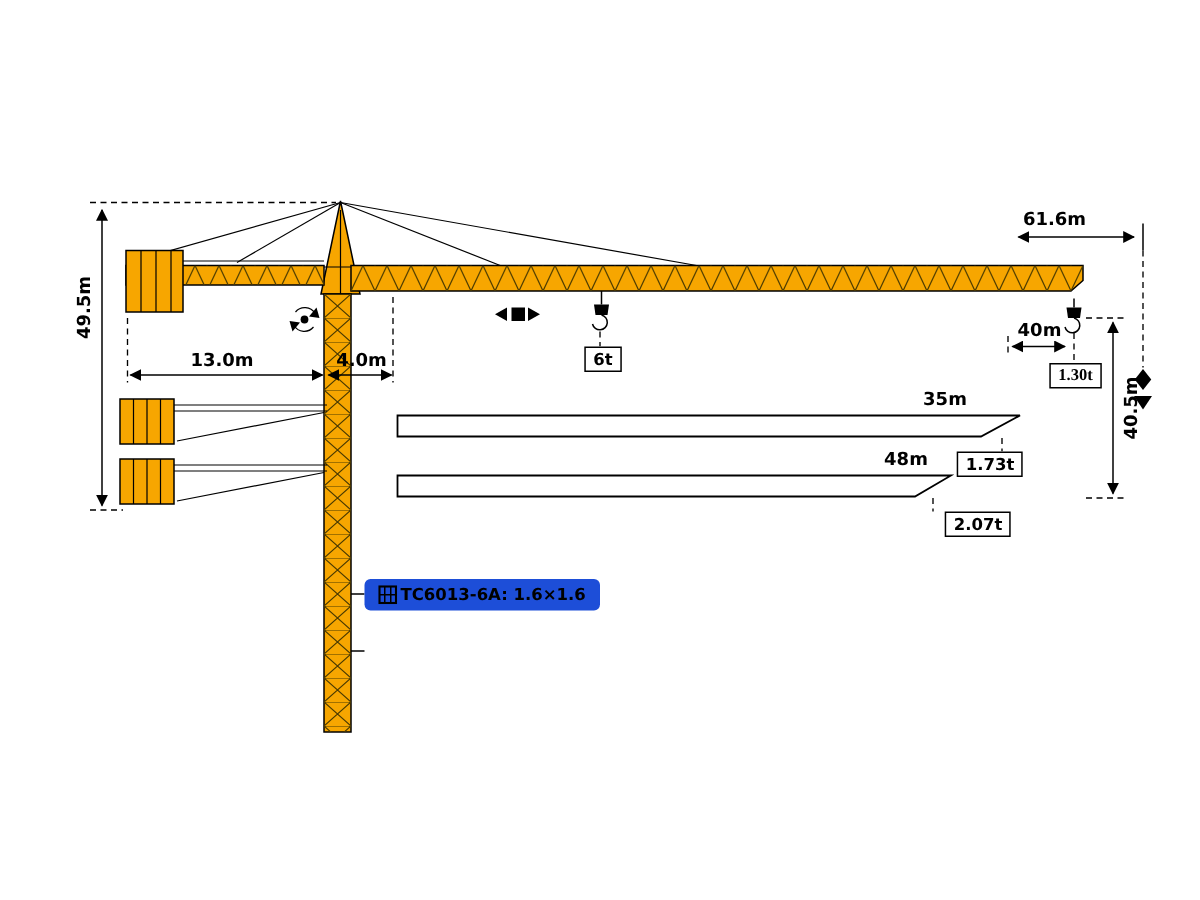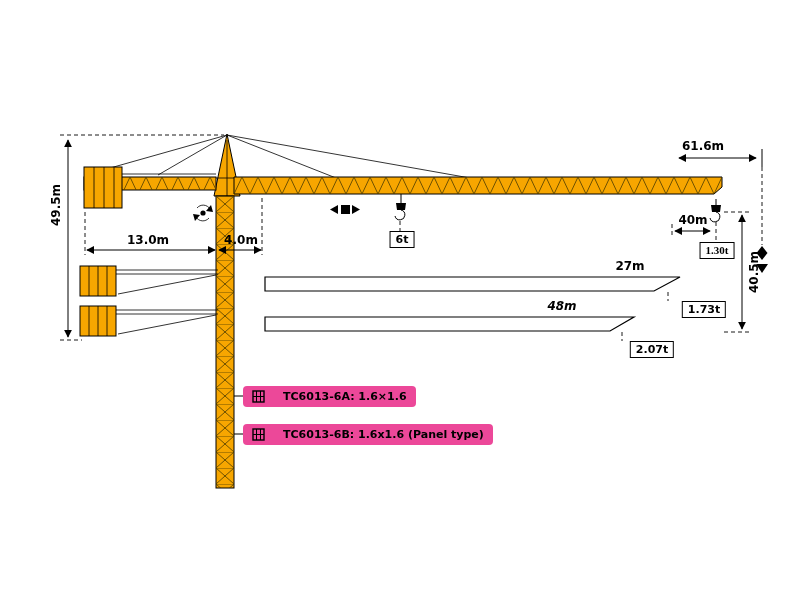--- a/index.html
+++ b/index.html
@@ -13,21 +13,21 @@
   .patJ{fill:url(#jibLat);stroke:none;}
   .dash{stroke:#000;stroke-width:.9;stroke-dasharray:4 3;fill:none;}
   .diml{stroke:#000;stroke-width:1;fill:none;marker-start:url(#ah);marker-end:url(#ah);}
   .blk {fill:#000;stroke:none;}
   .wht {fill:#fff;stroke:#000;stroke-width:1.2;}
   .lbl {position:absolute;font-size:12px;font-weight:600;transform:translateX(-50%);white-space:nowrap;}
   .vlbl{position:absolute;font-size:12px;font-weight:600;white-space:nowrap;
         transform:translate(-50%,-50%) rotate(-90deg);}
   .box {position:absolute;font-size:11px;font-weight:600;transform:translateX(-50%);
         border:1px solid #000;background:#fff;padding:1px 5px;white-space:nowrap;line-height:1.2;}
-  .badge{position:absolute;display:flex;align-items:center;gap:18px;background:#ec4899;
+  .badge{position:absolute;display:flex;align-items:center;gap:2px;background:#1d4ed8;
         border-radius:4px;padding:3px 9px;font-size:11px;font-weight:bold;white-space:nowrap;height:15px;}
   .badge svg{position:static;display:block;}
 </style>
 </head>
 <body>
 
 <div id="stage">
 
   <svg width="800" height="600" viewBox="0 0 800 600">
     <defs>
@@ -147,36 +147,29 @@
       <path class="s" d="M234,434 L243,434"></path>
     </g>
   </svg>
 
   <div class="lbl" style="left:703px;top:139px;">61.6m</div>
   <div class="vlbl" style="left:56px;top:205px;">49.5m</div>
   <div class="lbl" style="left:148px;top:233px;">13.0m</div>
   <div class="lbl" style="left:241px;top:233px;">4.0m</div>
   <div class="lbl" style="left:693px;top:213px;">40m</div>
   <div class="vlbl" style="left:754px;top:272px;">40.5m</div>
-  <div class="lbl" style="left:630px;top:259px;">27m</div>
-  <div class="lbl" style="left:562px;top:299px;font-style:italic;">48m</div>
+  <div class="lbl" style="left:630px;top:259px;">35m</div>
+  <div class="lbl" style="left:604px;top:299px;">48m</div>
 
   <div class="box" style="left:402px;top:231px;">6t</div>
   <div class="box" style="left:717px;top:242px;font-family:Liberation Serif, serif;">1.30t</div>
-  <div class="box" style="left:704px;top:301px;">1.73t</div>
+  <div class="box" style="left:660px;top:301px;">1.73t</div>
   <div class="box" style="left:652px;top:341px;">2.07t</div>
 
   <div class="badge" style="left:243px;top:386px;">
     <svg width="13" height="13" viewBox="0 0 13 13">
       <rect x="1" y="1" width="11" height="11" fill="none" stroke="#000" stroke-width="1.4"></rect>
       <path d="M4.5,1 V12 M8.5,1 V12 M1,6.5 H12" stroke="#000" stroke-width="1" fill="none"></path>
     </svg>
     <span>TC6013-6A: 1.6×1.6</span>
   </div>
-  <div class="badge" style="left:243px;top:424px;">
-    <svg width="13" height="13" viewBox="0 0 13 13">
-      <rect x="1" y="1" width="11" height="11" fill="none" stroke="#000" stroke-width="1.4"></rect>
-      <path d="M4.5,1 V12 M8.5,1 V12 M1,6.5 H12" stroke="#000" stroke-width="1" fill="none"></path>
-    </svg>
-    <span>TC6013-6B: 1.6x1.6 (Panel type)</span>
-  </div>
 
 </div>
 
 </body></html>

